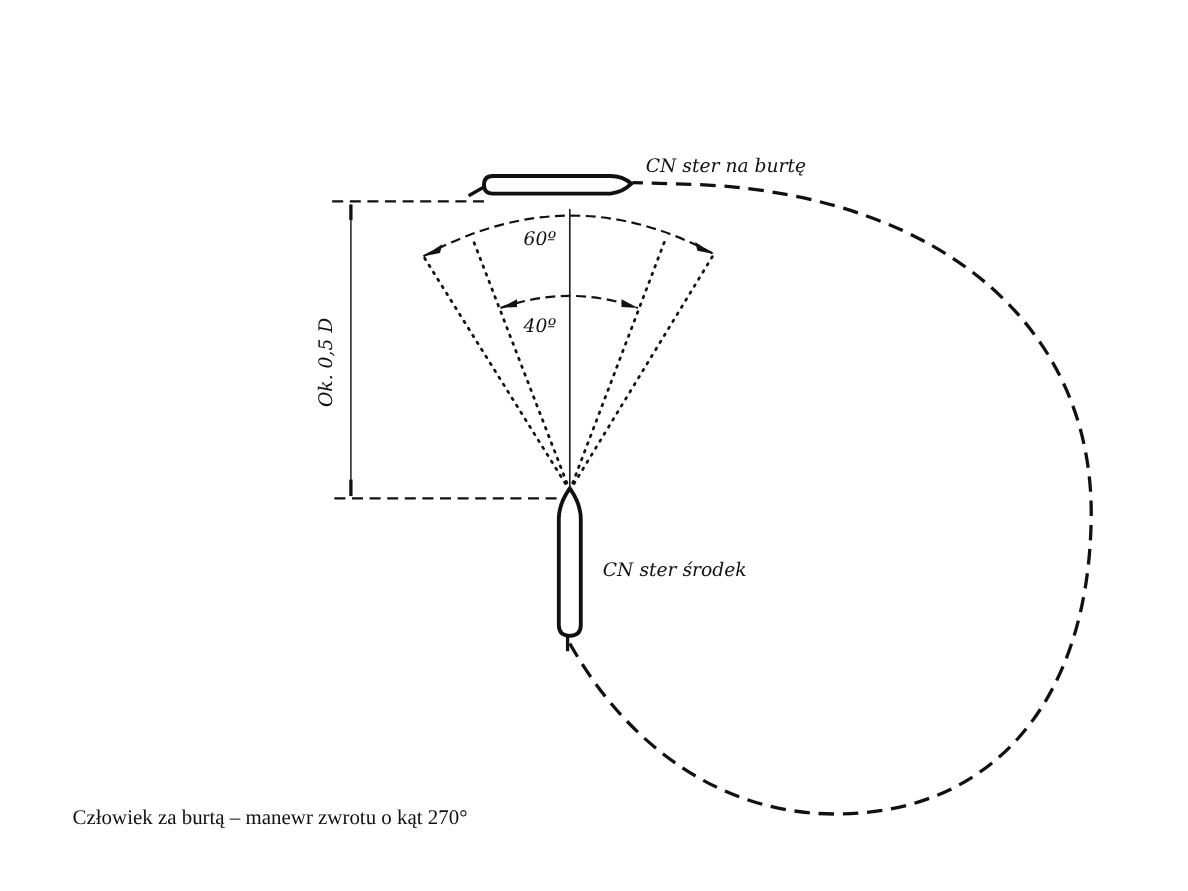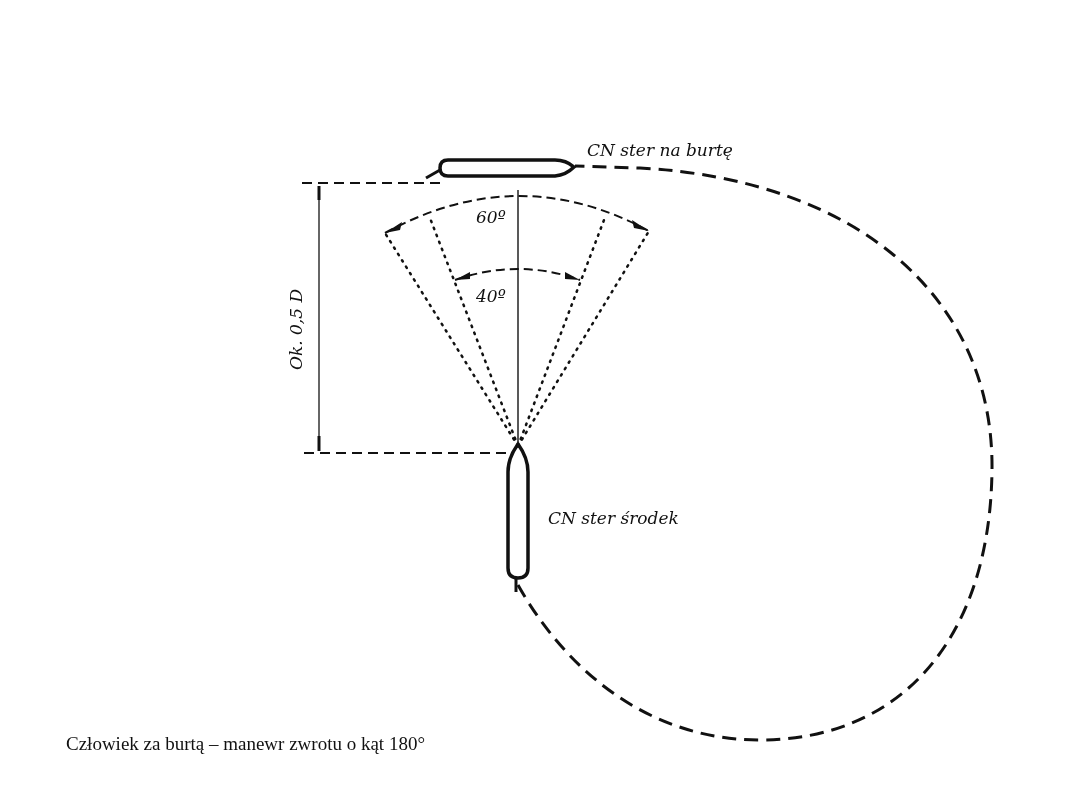--- a/index.html
+++ b/index.html
@@ -49,13 +49,13 @@
   <polygon points="455,280 470,272 470,279" fill="#111"></polygon>
   <polygon points="580,280 565,272 565,279" fill="#111"></polygon>
 
   <text class="lbl-it" x="587" y="156">CN ster na burtę</text>
   <text class="lbl-it" x="548" y="524">CN ster środek</text>
   <text class="lbl-it" x="476" y="223">60º</text>
   <text class="lbl-it" x="476" y="302">40º</text>
   <text class="lbl-it" x="0" y="0" transform="translate(302,370) rotate(-90)">Ok. 0,5 D</text>
 </svg>
 
-<div class="caption">Człowiek za burtą – manewr zwrotu o kąt 180°</div>
+<div class="caption">Człowiek za burtą – manewr zwrotu o kąt 270°</div>
 
 </body></html>

